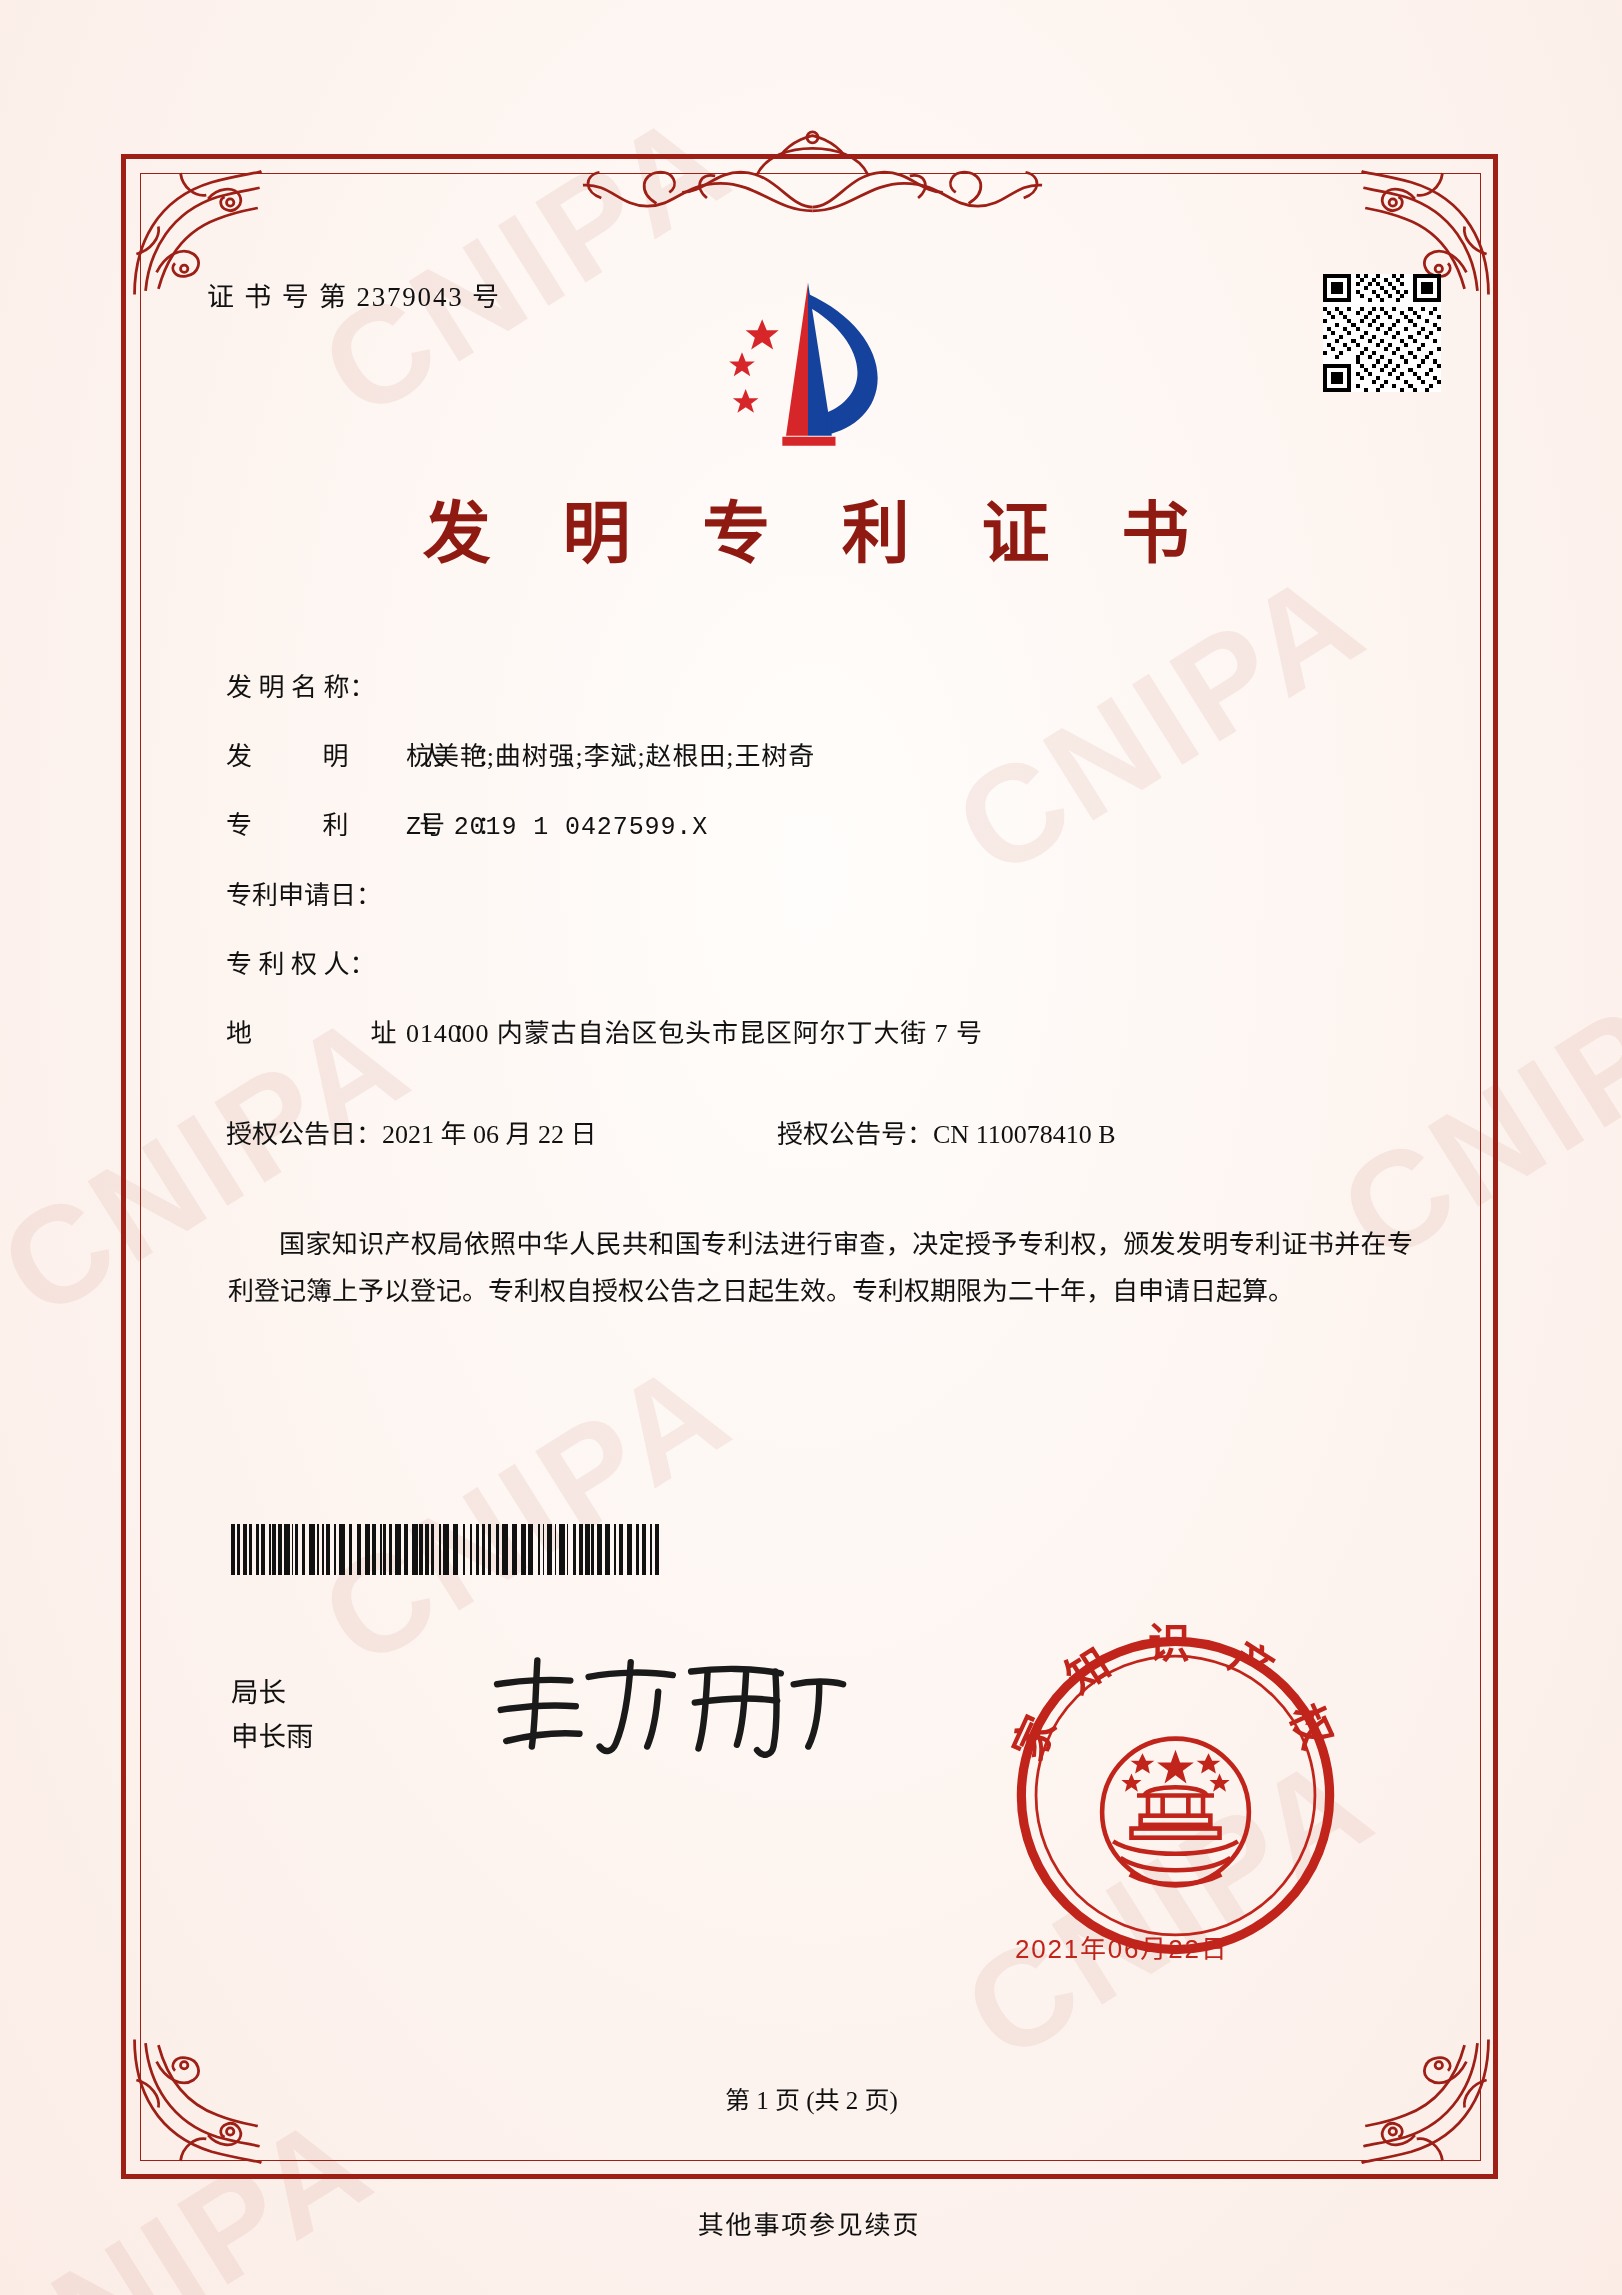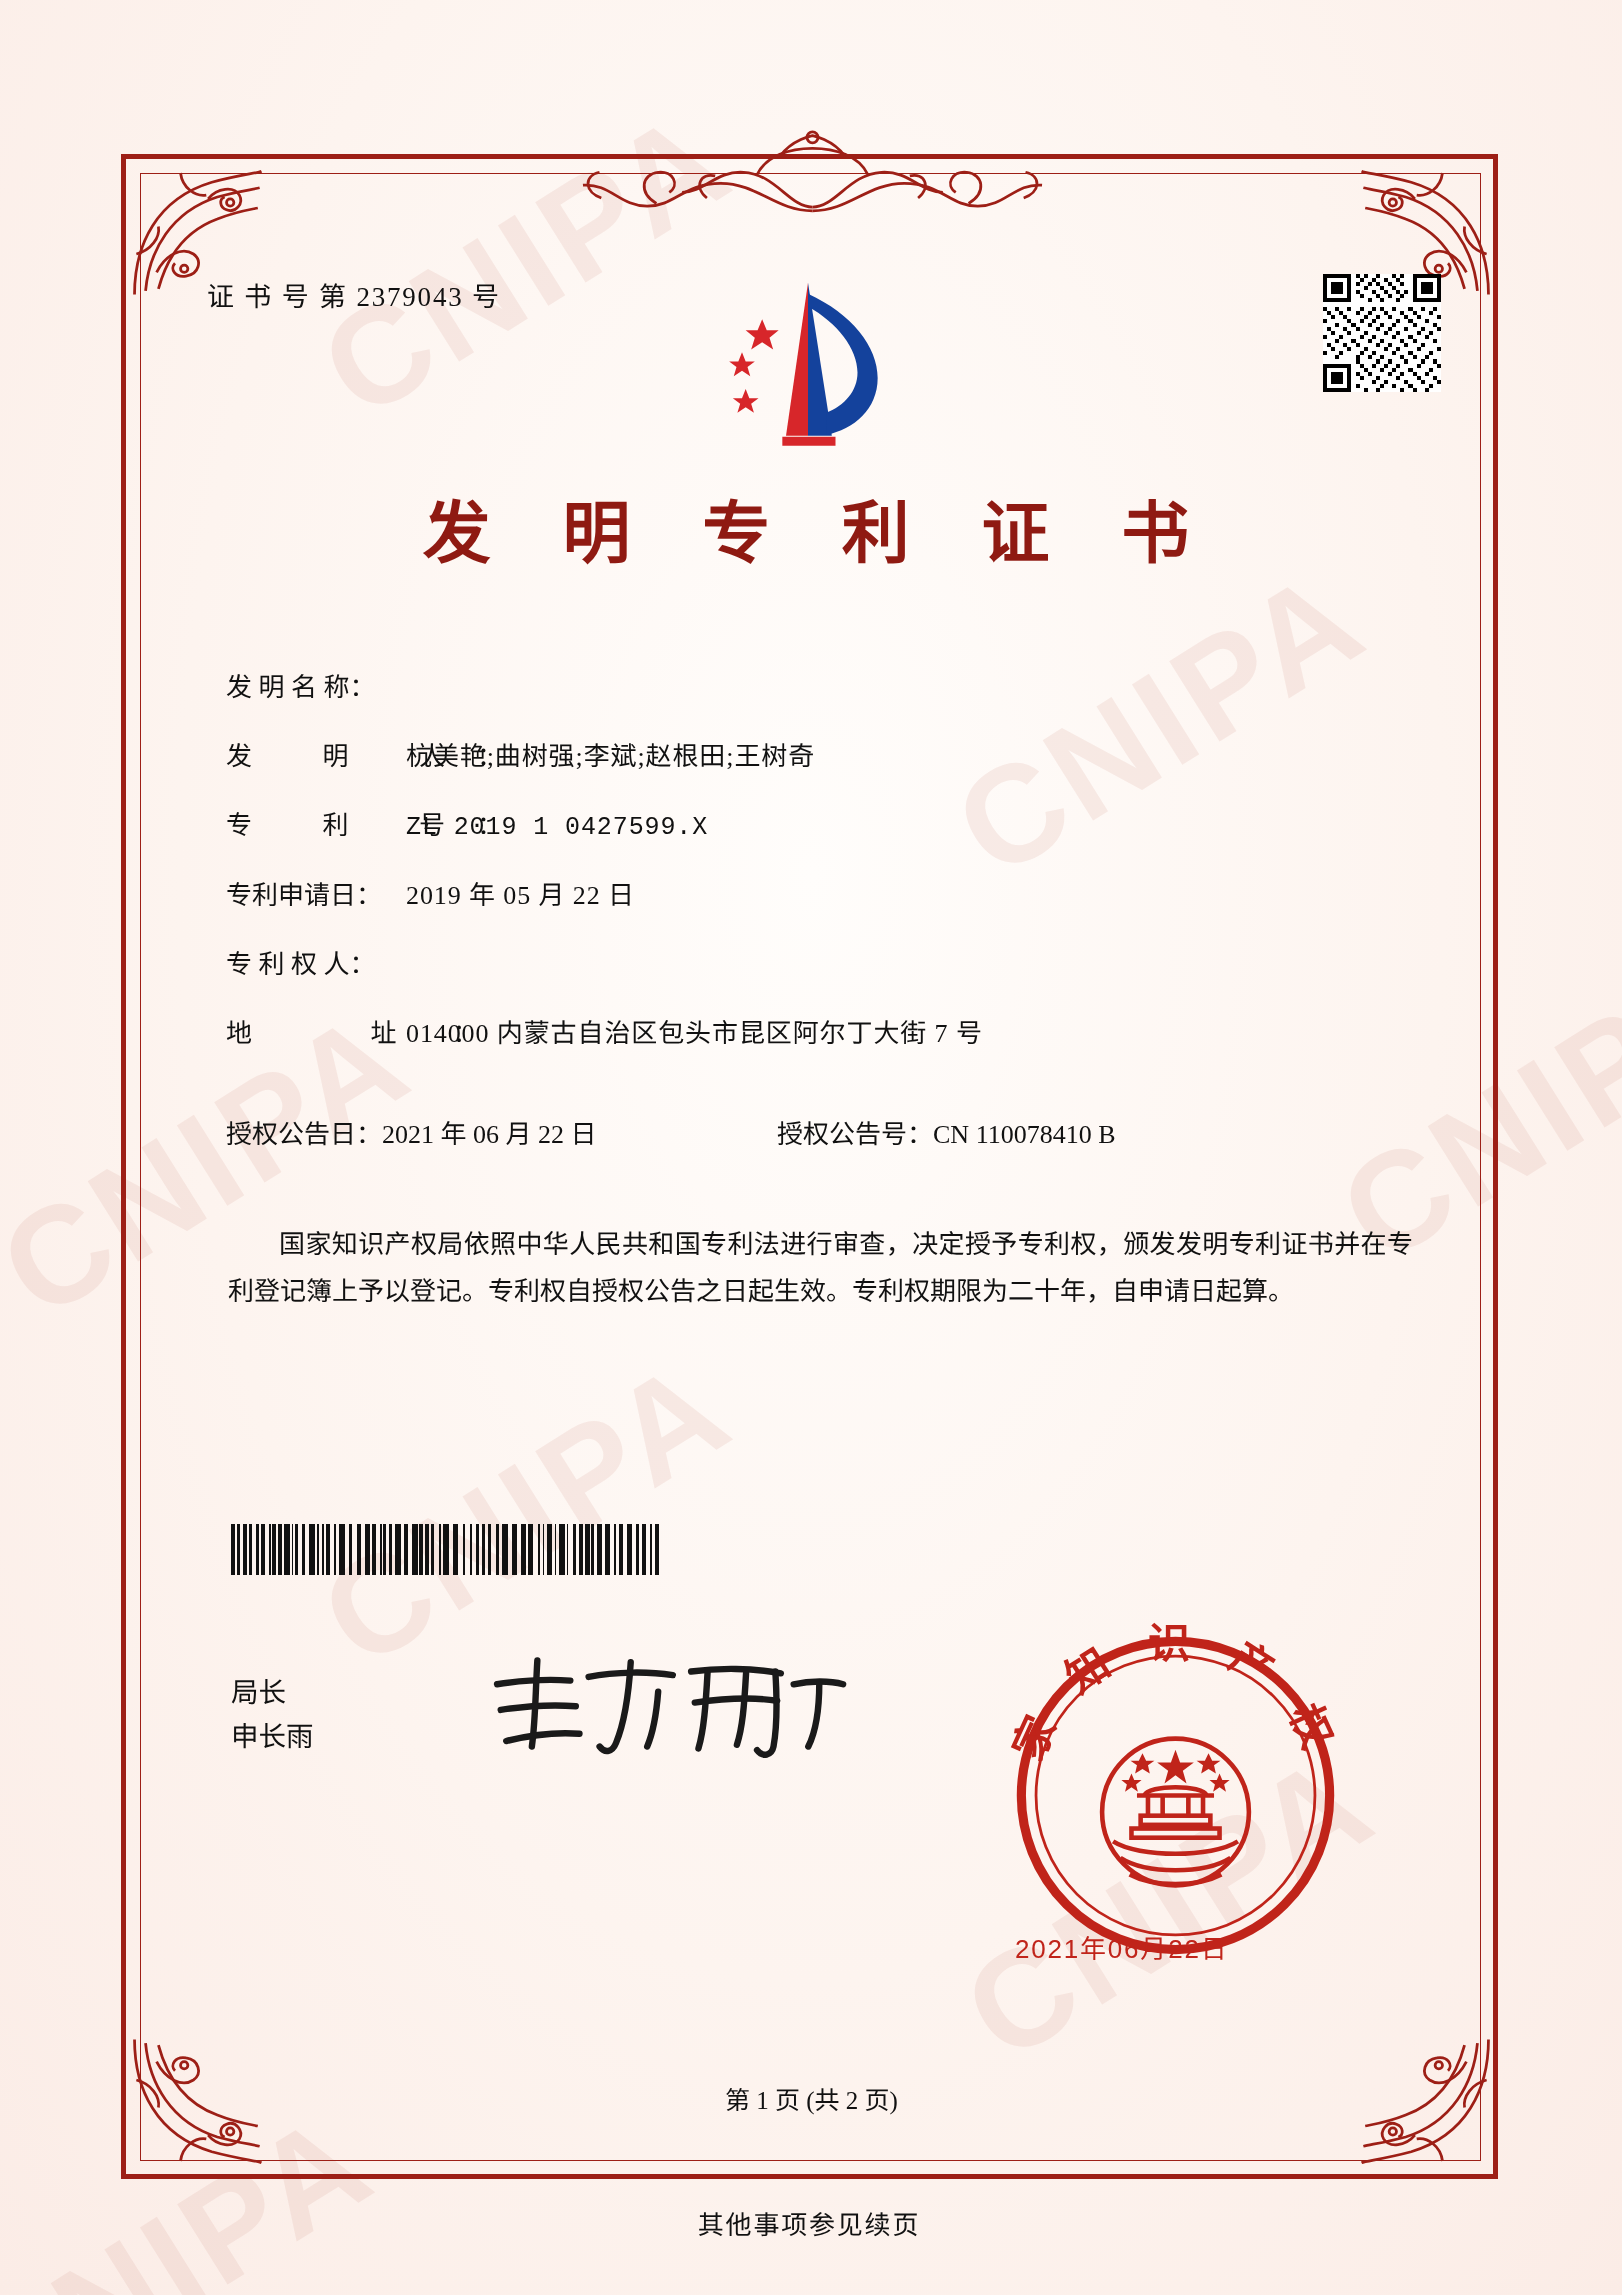--- a/index.html
+++ b/index.html
@@ -582,21 +582,20 @@
       <div class="f-value">杭美艳;曲树强;李斌;赵根田;王树奇</div>
     </div>
 
     <div class="field">
       <div class="f-label sp3">专 利 号：</div>
       <div class="f-value mono">ZL 2019 1 0427599.X</div>
     </div>
 
     <div class="field">
       <div class="f-label">专利申请日：</div>
-      <div class="f-value">2019 年 05 月 22 日</div>
     </div>
 
     <div class="field">
       <div class="f-label">专 利 权 人：</div>
     </div>
 
     <div class="field">
       <div class="f-label sp4">地 址：</div>
       <div class="f-value">014000 内蒙古自治区包头市昆区阿尔丁大街 7 号</div>
     </div>

